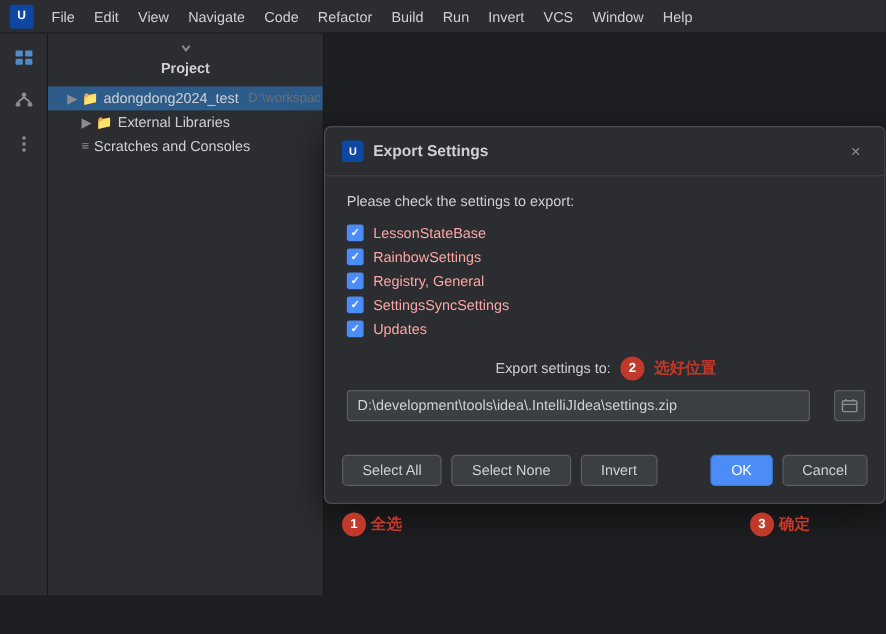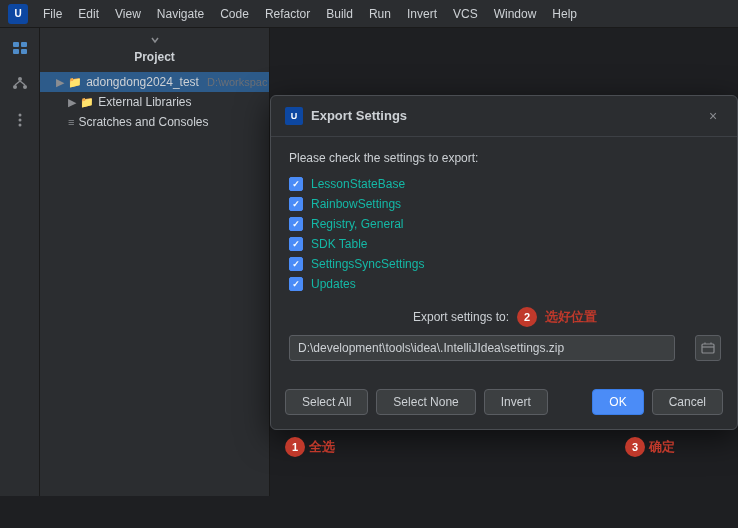--- a/index.html
+++ b/index.html
@@ -199,21 +199,21 @@
       flex-shrink: 0;
     }
     .checkbox-box::after {
       content: '✓';
       color: white;
       font-size: 9px;
       font-weight: bold;
     }
     .checkbox-label {
       font-size: 12px;
-      color: #14b8a6;
+      color: #fca5a5;
     }
 
     
     .export-path-row {
       display: flex;
       align-items: center;
       margin-bottom: 8px;
       gap: 8px;
       justify-content: center;
     }
@@ -401,24 +401,20 @@
             <div class="checkbox-item">
               <div class="checkbox-box"></div>
               <span class="checkbox-label">RainbowSettings</span>
             </div>
             <div class="checkbox-item">
               <div class="checkbox-box"></div>
               <span class="checkbox-label">Registry, General</span>
             </div>
             <div class="checkbox-item">
               <div class="checkbox-box"></div>
-              <span class="checkbox-label">SDK Table</span>
-            </div>
-            <div class="checkbox-item">
-              <div class="checkbox-box"></div>
               <span class="checkbox-label">SettingsSyncSettings</span>
             </div>
             <div class="checkbox-item">
               <div class="checkbox-box"></div>
               <span class="checkbox-label">Updates</span>
             </div>
           </div>
 
           <div class="export-path-row">
             <span class="export-label">Export settings to:</span>

